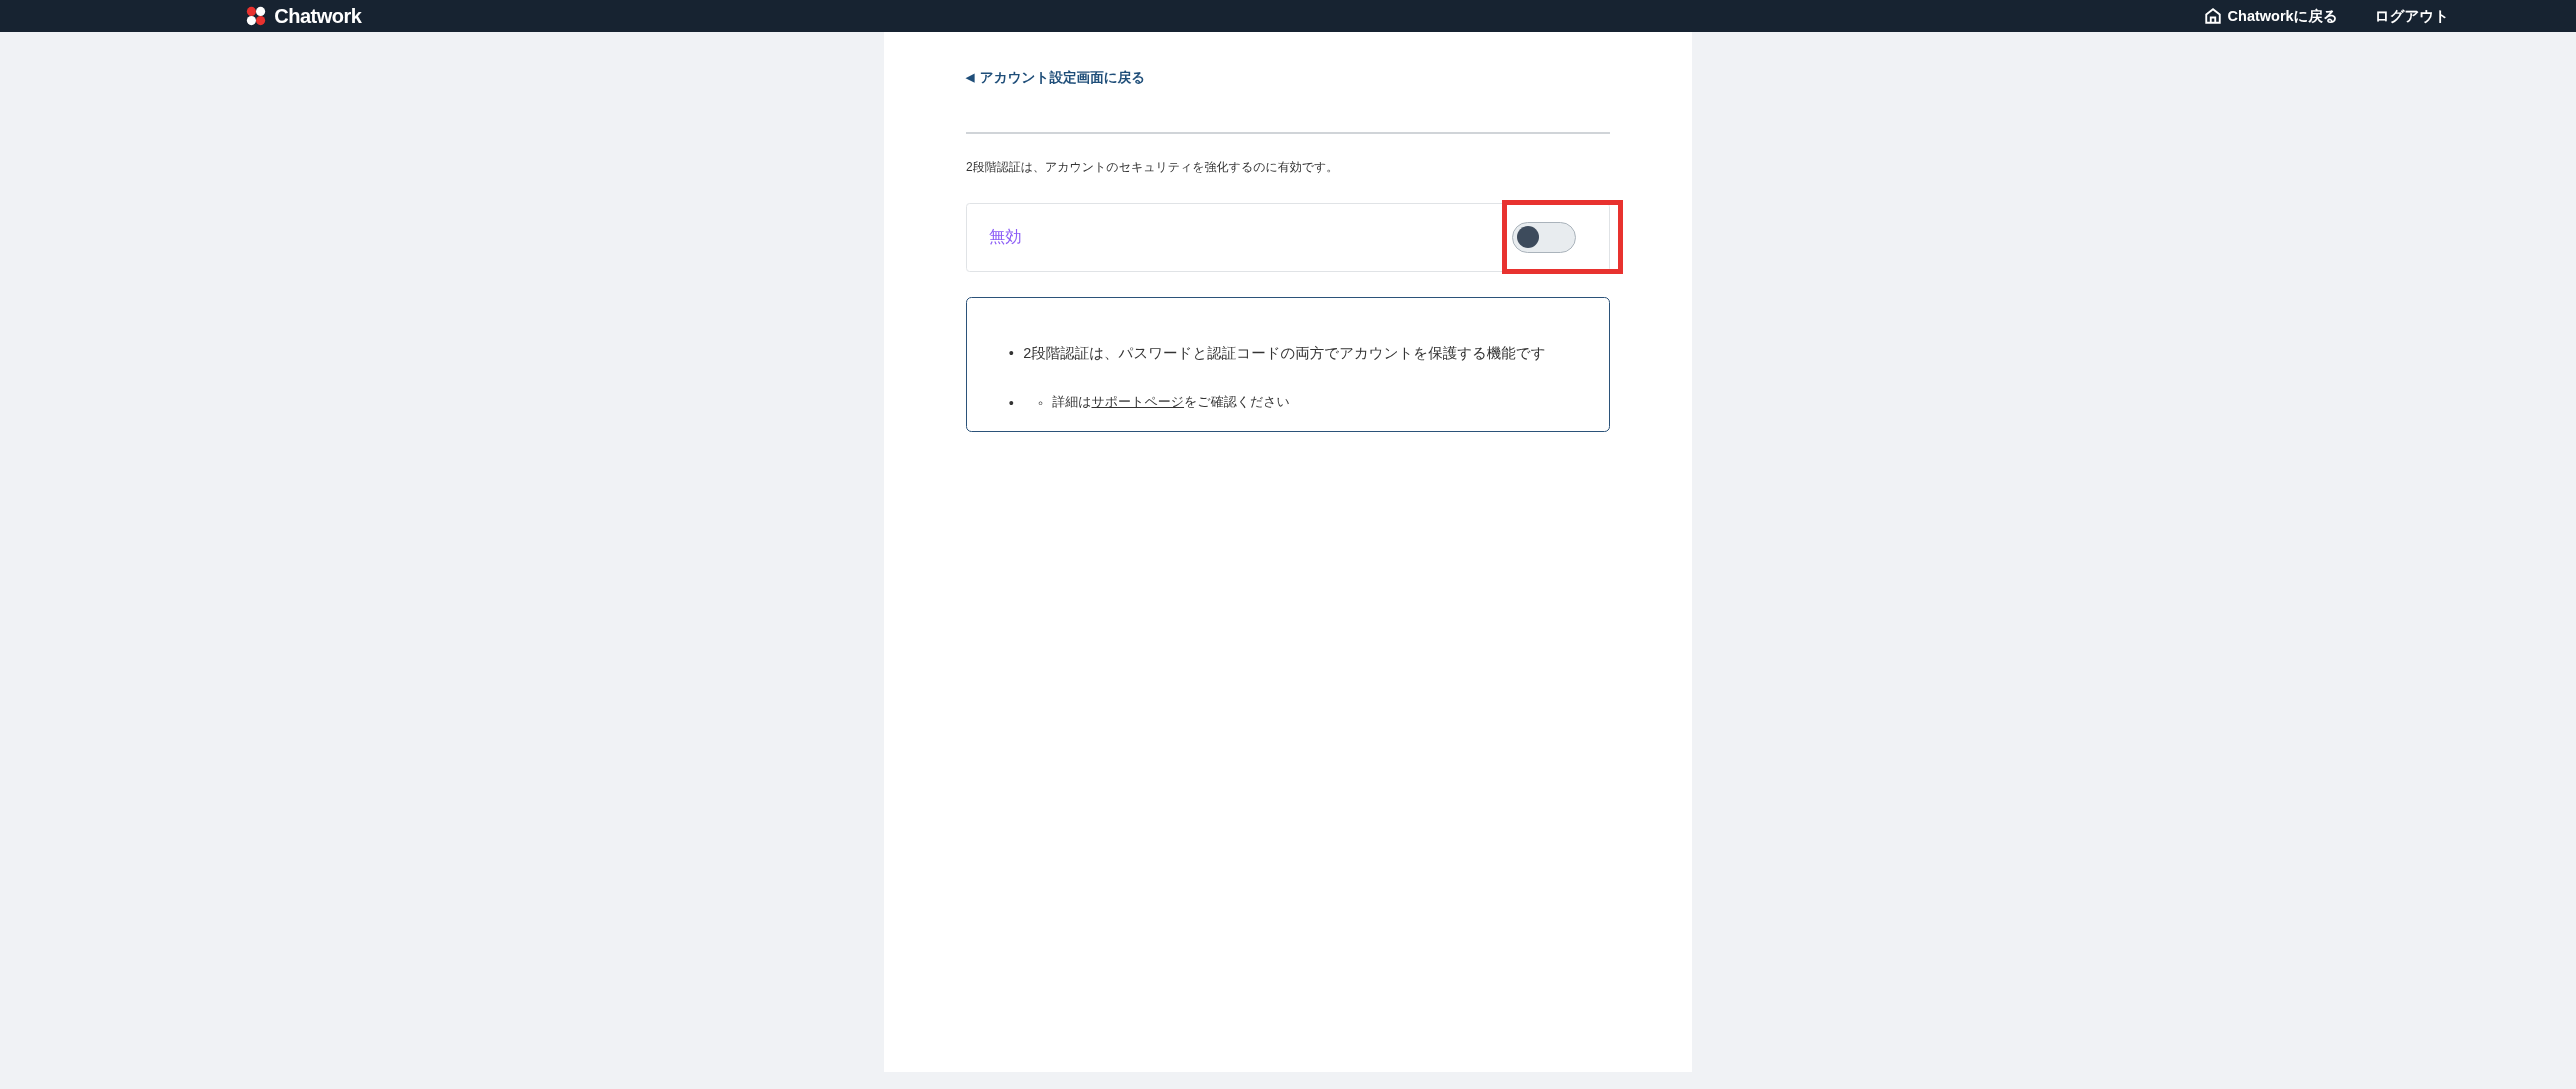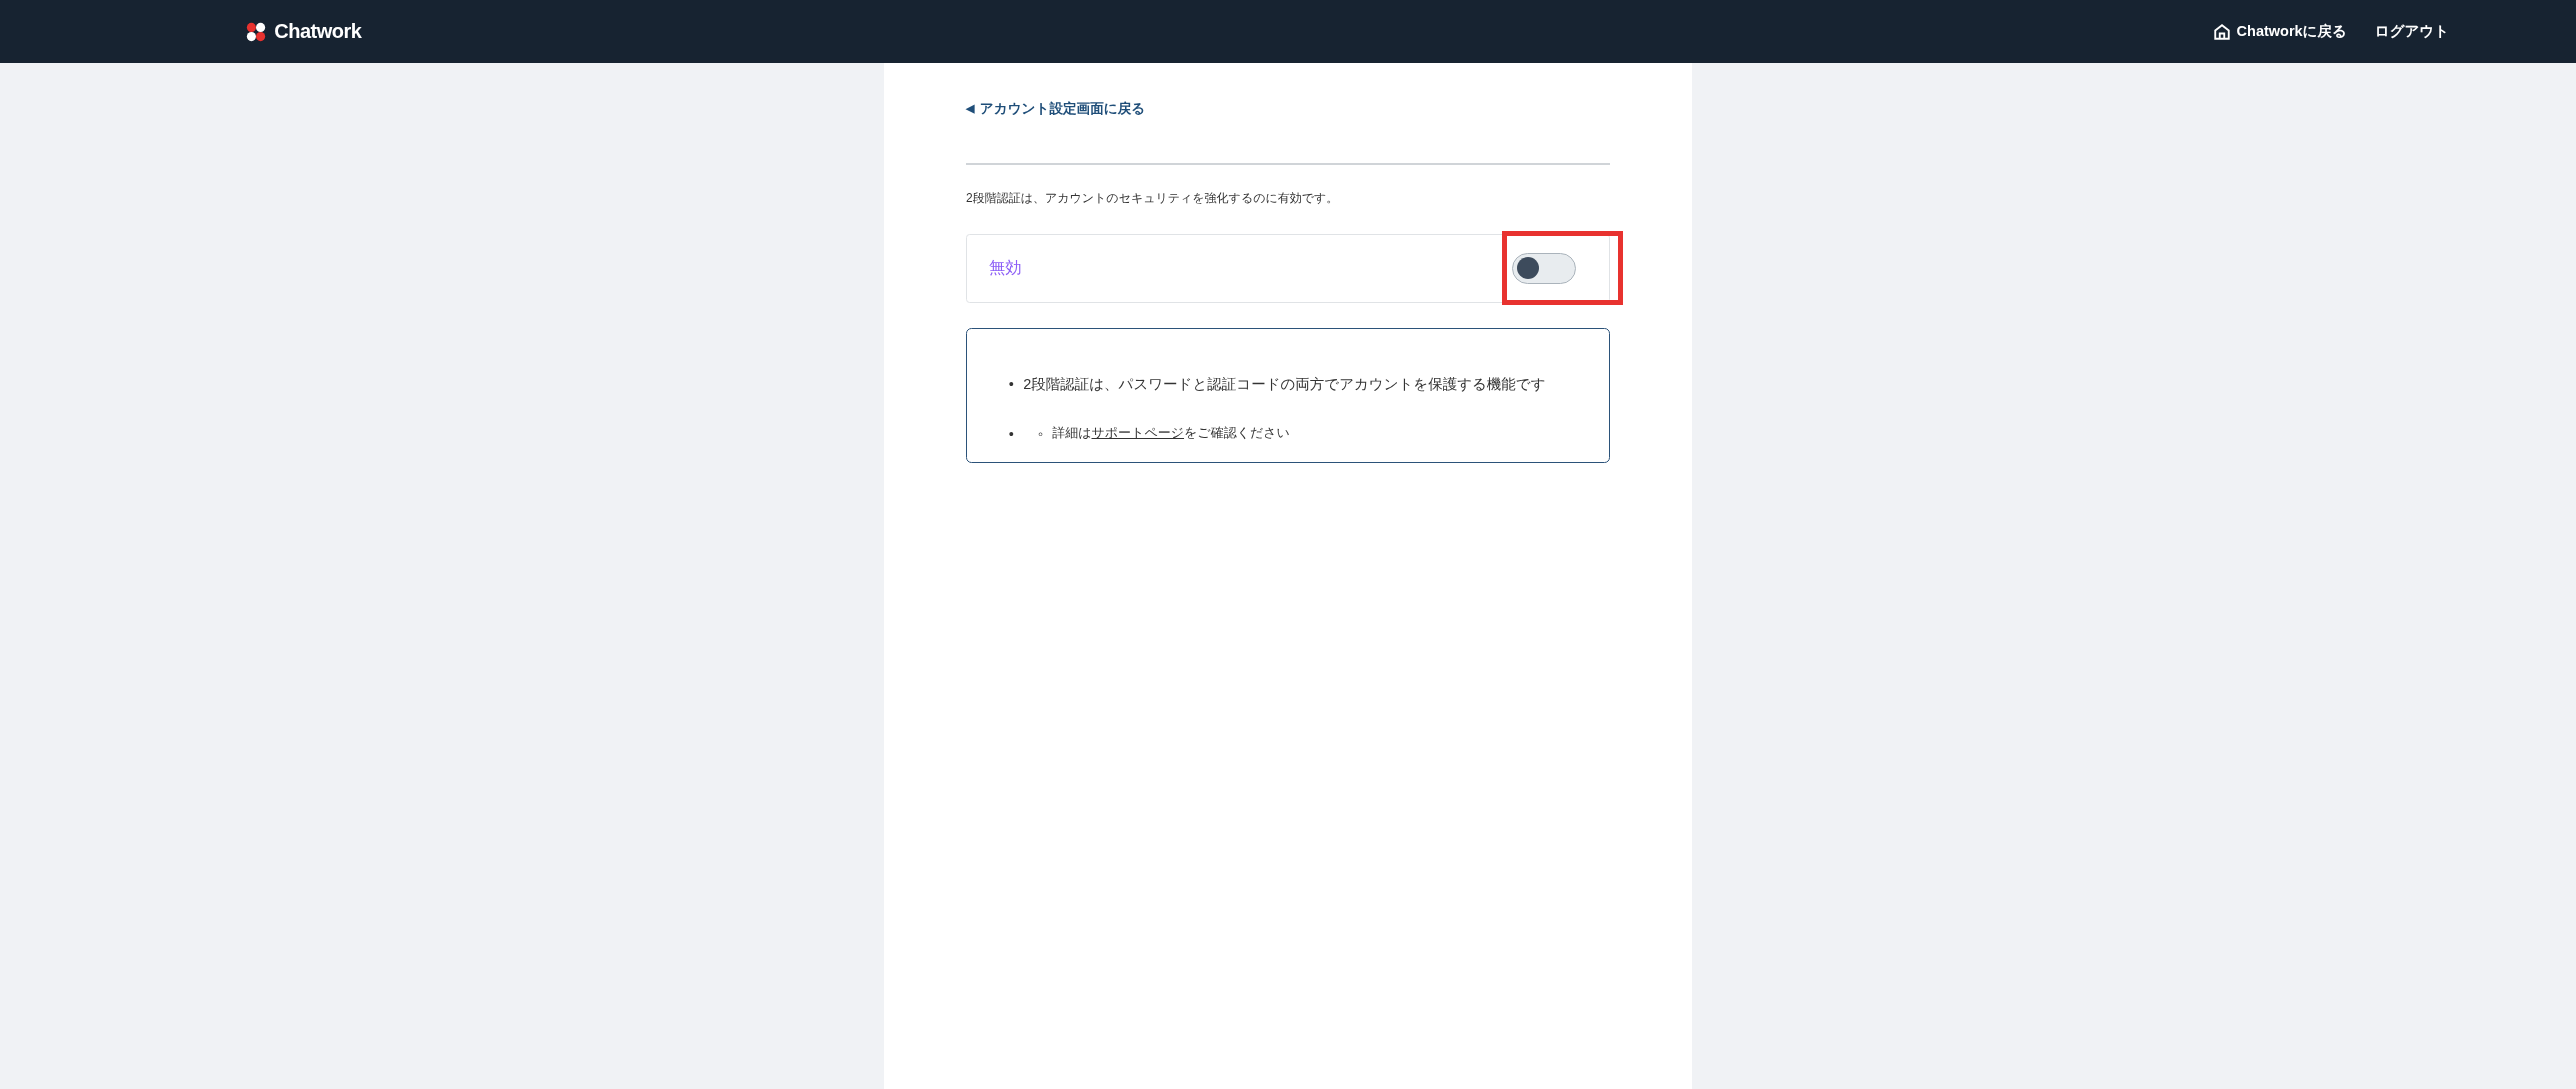--- a/index.html
+++ b/index.html
@@ -9,21 +9,21 @@
     }
     
     body {
       font-family: -apple-system, BlinkMacSystemFont, "Segoe UI", "Hiragino Sans", "Hiragino Kaku Gothic ProN", Meiryo, sans-serif;
       background-color: #f0f2f5;
       color: #1a1a1a;
     }
     
     .header {
       background-color: #172331;
-      height: 63px;
+      height: 32px;
       display: flex;
       align-items: center;
       justify-content: space-between;
       padding: 0 36px;
     }
     
     .logo-container {
       display: flex;
       align-items: center;
       margin-left: 209px;
@@ -37,21 +37,21 @@
     .logo-text {
       color: #ffffff;
       font-size: 20px;
       font-weight: 700;
       letter-spacing: -0.5px;
     }
     
     .header-nav {
       display: flex;
       align-items: flex-start;
-      gap: 28px;
+      gap: 37px;
       margin-right: 91px;
     }
     
     .nav-item {
       display: flex;
       align-items: center;
       gap: 5.4px;
       color: #ffffff;
       font-size: 14.5px;
       font-weight: 700;

